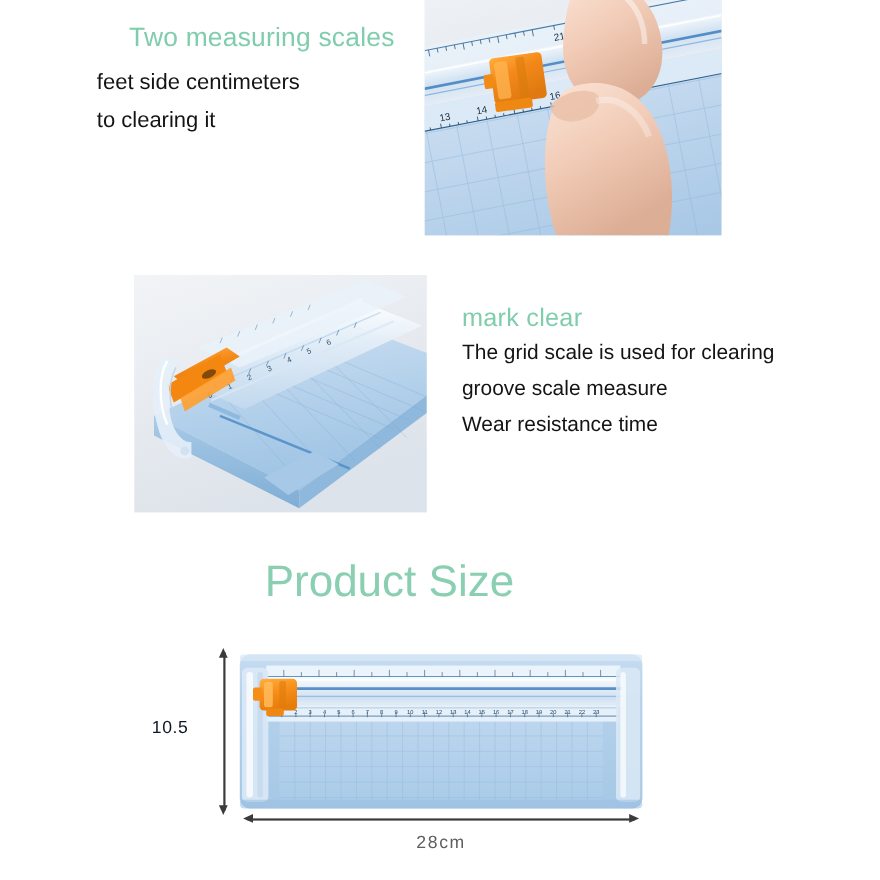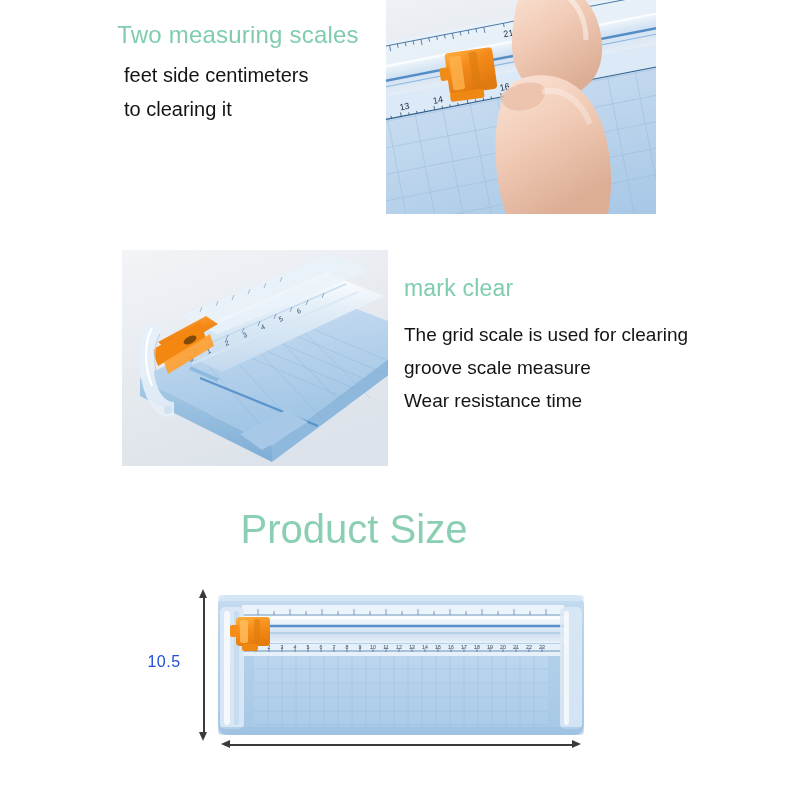--- a/index.html
+++ b/index.html
@@ -33,21 +33,21 @@
   }
 
   
   #section-one-text {
     position: absolute;
     left: 88px;
     top: 18px;
     width: 300px;
   }
   #section-one-text .heading-mint { font-size: 24px; line-height: 34px; text-align: center; }
-  #section-one-text .body-list { margin-top: 6px; margin-left: 36px; }
+  #section-one-text .body-list { margin-top: 6px; }
   #section-one-text .body-line { font-size: 20px; line-height: 34px; }
 
   
   #photo-ruler-fingers {
     position: absolute;
     left: 386px;
     top: 0px;
     width: 270px;
     height: 214px;
     overflow: hidden;
@@ -61,26 +61,26 @@
     top: 250px;
     width: 266px;
     height: 216px;
     overflow: hidden;
     background: #eef0f3;
   }
 
   
   #section-two-text {
     position: absolute;
-    left: 404px;
+    left: 420px;
     top: 272px;
     width: 380px;
   }
   #section-two-text .heading-mint { font-size: 23px; line-height: 32px; }
-  #section-two-text .body-list { margin-top: 14px; }
+  #section-two-text .body-list { margin-top: 0; }
   #section-two-text .body-line { font-size: 19px; line-height: 33px; }
 
   
   #product-size-title {
     position: absolute;
     left: 0;
     top: 505px;
     width: 708px;
     text-align: center;
     font-size: 40px;
@@ -131,23 +131,23 @@
     border-right: 4.5px solid transparent;
   }
   #measure-vertical .head-up { top: 0px; border-bottom: 9px solid #3b3b3b; }
   #measure-vertical .head-down { bottom: 0px; border-top: 9px solid #3b3b3b; }
 
   #label-height {
     position: absolute;
     left: 138px;
     top: 78px;
     width: 52px;
-    text-align: center;
+    text-align: left;
     font-size: 16px;
-    color: #1d4ed8;
+    color: #0f172a;
     letter-spacing: 0.5px;
   }
 
   
   #measure-horizontal {
     position: absolute;
     left: 221px;
     top: 162px;
     width: 360px;
     height: 16px;
@@ -653,15 +653,16 @@
         </g>
       </svg>
     </div>
 
     <div id="measure-horizontal">
       <div class="head-left"></div>
       <div class="shaft"></div>
       <div class="head-right"></div>
     </div>
 
+    <div id="label-width">28cm</div>
   </div>
 
 </div>
 
 </body></html>

